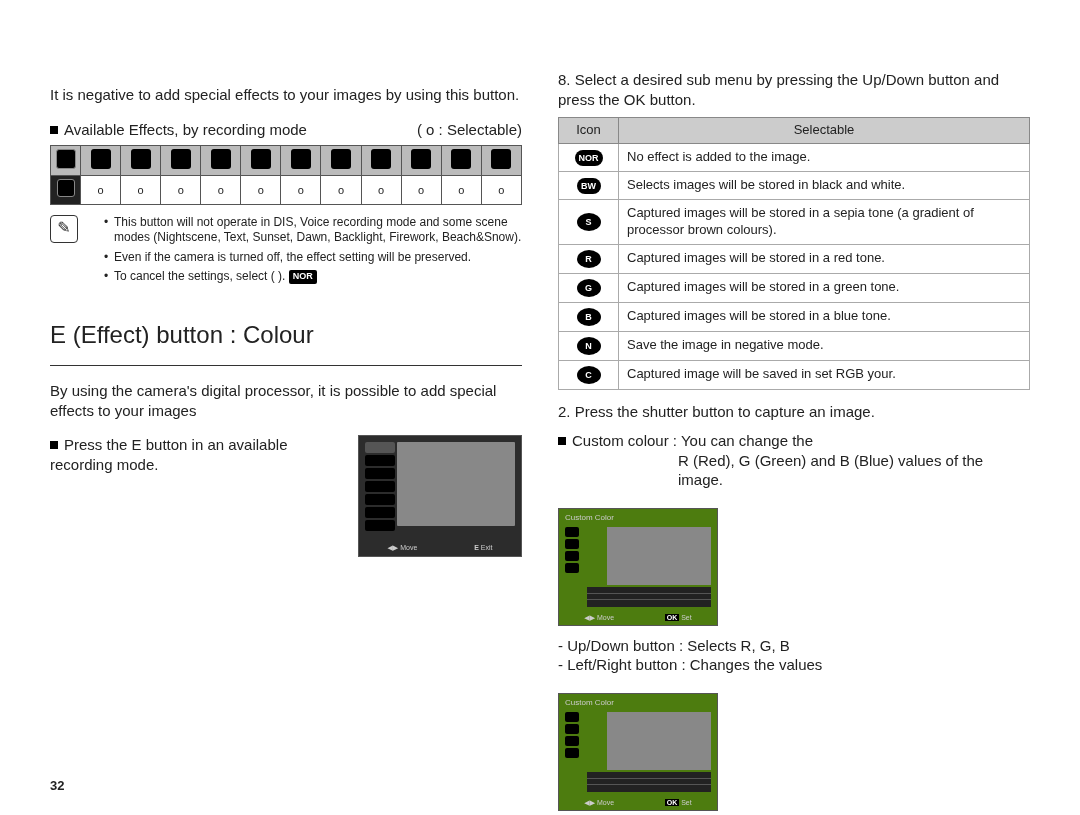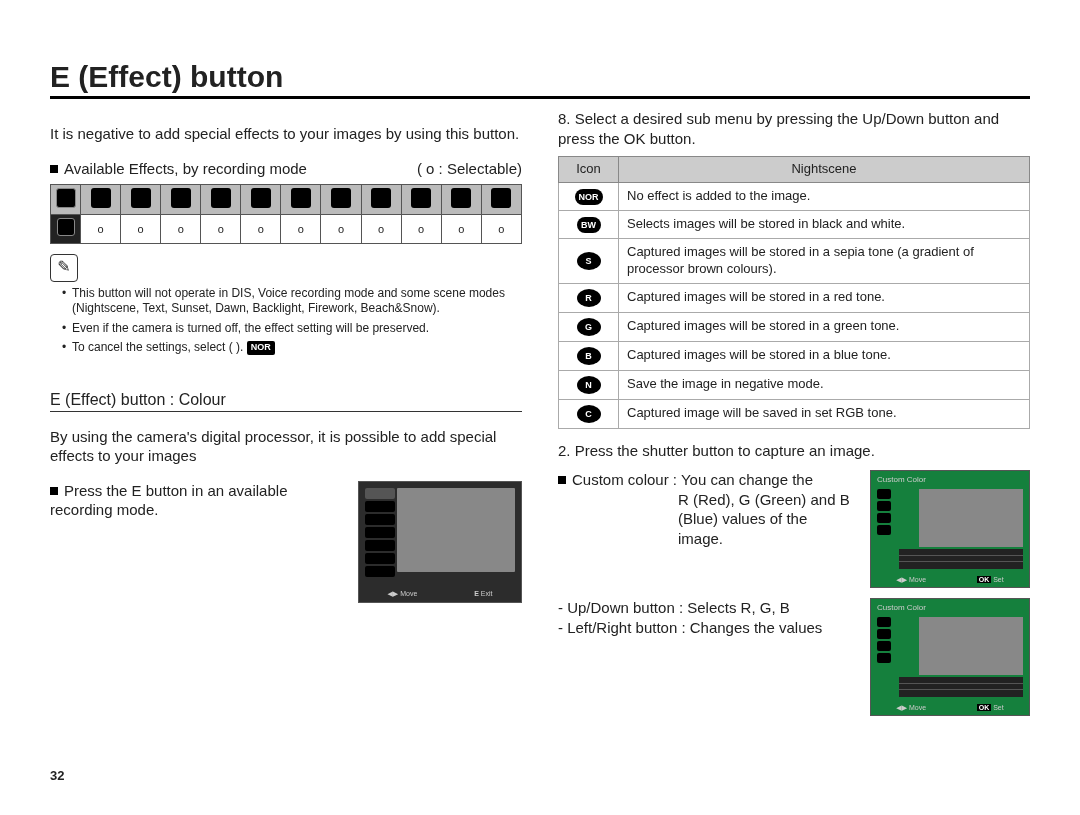--- a/index.html
+++ b/index.html
@@ -33,63 +33,62 @@
     line-height: 1.3;
   }
   .row-label { margin: 10px 0 6px 0; display:flex; justify-content:space-between; }
   .sq { display:inline-block; width:8px; height:8px; background:#000; margin-right:6px; position:relative; top:-1px;}
   table.mode { border-collapse: collapse; width: 100%; margin-bottom:10px;}
   table.mode td, table.mode th { border:1px solid #555; text-align:center; padding:3px 0; font-size:11px;}
   .mode .hdr td { background:#bbb; height:24px;}
   .mode .hdr td span { display:inline-block; width:20px; height:20px; background:#000; border-radius:3px;}
   .mode .side { background:#222; color:#fff; width:30px; }
   .mode .side span { display:inline-block; width:18px; height:18px; background:#000; border-radius:3px; border:1px solid #888;}
-  .notebox { display:flex; gap:4px; font-size:12px; margin:6px 0 30px 0;flex-direction:column;}
+  .notebox { display:flex; gap:14px; font-size:12px; margin:6px 0 30px 0;}
   .noteicon { width:28px; height:28px; border:1.5px solid #333; border-radius:4px; display:flex; align-items:center; justify-content:center; flex-shrink:0;}
   .noteicon::before { content:"✎"; font-size:16px;}
   ul.notes { margin:0; padding-left:12px; }
   ul.notes li { margin-bottom:4px; list-style: none; position:relative; padding-left:10px;}
   ul.notes li::before { content:"•"; position:absolute; left:0;}
   .nor { display:inline-block; background:#000; color:#fff; font-size:9px; font-weight:bold; padding:1px 4px; border-radius:2px; vertical-align:middle;}
-  h2.sub { font-size:16px; font-weight:normal; border-bottom:1px solid #333; margin:26px 0 8px 0; padding-bottom:0;}
+  h2.sub { font-size:24px; font-weight:normal; border-bottom:1px solid #333; margin:26px 0 8px 0; padding-bottom:15px;}
   .press-row { display:flex; gap:20px; margin-top:14px;}
   .press-row .txt { flex:1; }
   .screen { width:164px; height:122px; background:#2c2c2c; border:1px solid #555; position:relative; flex-shrink:0; font-size:8px; color:#ccc;}
   .screen .photo { position:absolute; top:6px; right:6px; width:118px; height:84px; background:#888; border-radius:1px;}
   .screen .sidebar { position:absolute; top:6px; left:6px; width:30px; height:94px; display:flex; flex-direction:column; gap:2px;}
   .screen .sidebar div { background:#000; border-radius:2px; height:11px;}
   .screen .sidebar .sel { background:#555;}
   .screen .foot { position:absolute; bottom:4px; left:0; right:0; display:flex; justify-content:space-around; font-size:7px;}
   .screen .head { position:absolute; top:6px; left:42px; color:#ddd; font-size:8px;}
-  .pagenum { position:absolute; bottom:32px; left:50px; font-size:13px; font-weight:bold;}
+  .pagenum { position:absolute; bottom:22px; left:50px; font-size:13px; font-weight:bold;}
   
   .step { margin:0 0 8px 0;}
   table.desc { border-collapse: collapse; width:100%; font-size:13px; margin:6px 0 12px 0;}
   table.desc th { background:#ccc; border:1px solid #888; padding:4px 6px; font-weight:normal; text-align:center;}
   table.desc td { border:1px solid #aaa; padding:5px 8px; vertical-align:middle;}
   .ic { display:inline-block; min-width:24px; height:16px; background:#000; color:#fff; border-radius:8px; font-size:9px; font-weight:bold; text-align:center; line-height:16px; padding:0 4px;}
   .ic.circle { width:18px; height:18px; border-radius:50%; line-height:18px; padding:0;}
-  .cc-block { display:flex; gap:18px; margin:10px 0;}
+  .cc-block { display:flex; gap:18px; margin:10px 0;flex-direction:column;}
   .cc-block .txt { flex:1; }
-  .screen2 { width:160px; height:118px; background:#15803d; border:1px solid #555; position:relative; flex-shrink:0; font-size:7px; color:#ccc;}
+  .screen2 { width:160px; height:118px; background:#4d7c0f; border:1px solid #555; position:relative; flex-shrink:0; font-size:7px; color:#ccc;}
   .screen2 .title { position:absolute; top:4px; left:6px; font-size:8px;}
   .screen2 .photo { position:absolute; top:18px; right:6px; width:104px; height:58px; background:#888;}
   .screen2 .icons { position:absolute; top:18px; left:6px; display:flex; flex-direction:column; gap:2px;}
   .screen2 .icons div { width:14px; height:10px; background:#000; border-radius:2px;}
   .screen2 .sliders { position:absolute; bottom:18px; left:28px; right:6px; height:20px; background:linear-gradient(#222,#222); }
   .screen2 .sliders::before,.screen2 .sliders::after{content:"";position:absolute;left:0;right:0;height:1px;background:#555;}
   .screen2 .sliders::before{top:6px}.screen2 .sliders::after{top:12px}
   .screen2 .foot { position:absolute; bottom:3px; left:0; right:0; display:flex; justify-content:space-around;}
   .screen2 .foot b { background:#000; color:#fff; padding:0 2px; }
 </style>
 </head>
 <body>
 
 <div class="page">
-  <h1>E (Effect) button</h1>
 
   <div class="cols">
 
     <div class="col">
       <p>It is negative to add special effects to your images by using this button.</p>
 
       <div class="row-label">
         <span><span class="sq"></span><span>Available Effects, by recording mode</span></span>
         <span>( o : Selectable)</span>
       </div>
@@ -161,21 +160,21 @@
       </div>
     </div>
 
     <div class="col">
       <p class="step">8. Select a desired sub menu by pressing the Up/Down button and press the OK button.</p>
 
       <table class="desc">
         <tbody>
             <tr>
           <th style="width:60px">Icon</th>
-          <th>Nightscene</th>
+          <th>Selectable</th>
         </tr>
         <tr>
               <td style="text-align:center"><span class="ic">NOR</span></td>
               <td>No effect is added to the image.</td>
             </tr>
         <tr>
               <td style="text-align:center"><span class="ic">BW</span></td>
               <td>Selects images will be stored in black and white.</td>
             </tr>
         <tr>
@@ -193,21 +192,21 @@
         <tr>
               <td style="text-align:center"><span class="ic circle">B</span></td>
               <td>Captured images will be stored in a blue tone.</td>
             </tr>
         <tr>
               <td style="text-align:center"><span class="ic circle">N</span></td>
               <td>Save the image in negative mode.</td>
             </tr>
         <tr>
               <td style="text-align:center"><span class="ic circle">C</span></td>
-              <td>Captured image will be saved in set RGB tone.</td>
+              <td>Captured image will be saved in set RGB your.</td>
             </tr>
       </tbody>
         </table>
 
       <p class="step">2. Press the shutter button to capture an image.</p>
 
       <div class="cc-block">
         <div class="txt">
           <span class="sq"></span><span>Custom colour : You can change the</span>
           <div style="margin-left:120px">R (Red), G (Green) and B (Blue) values of the image.</div>

